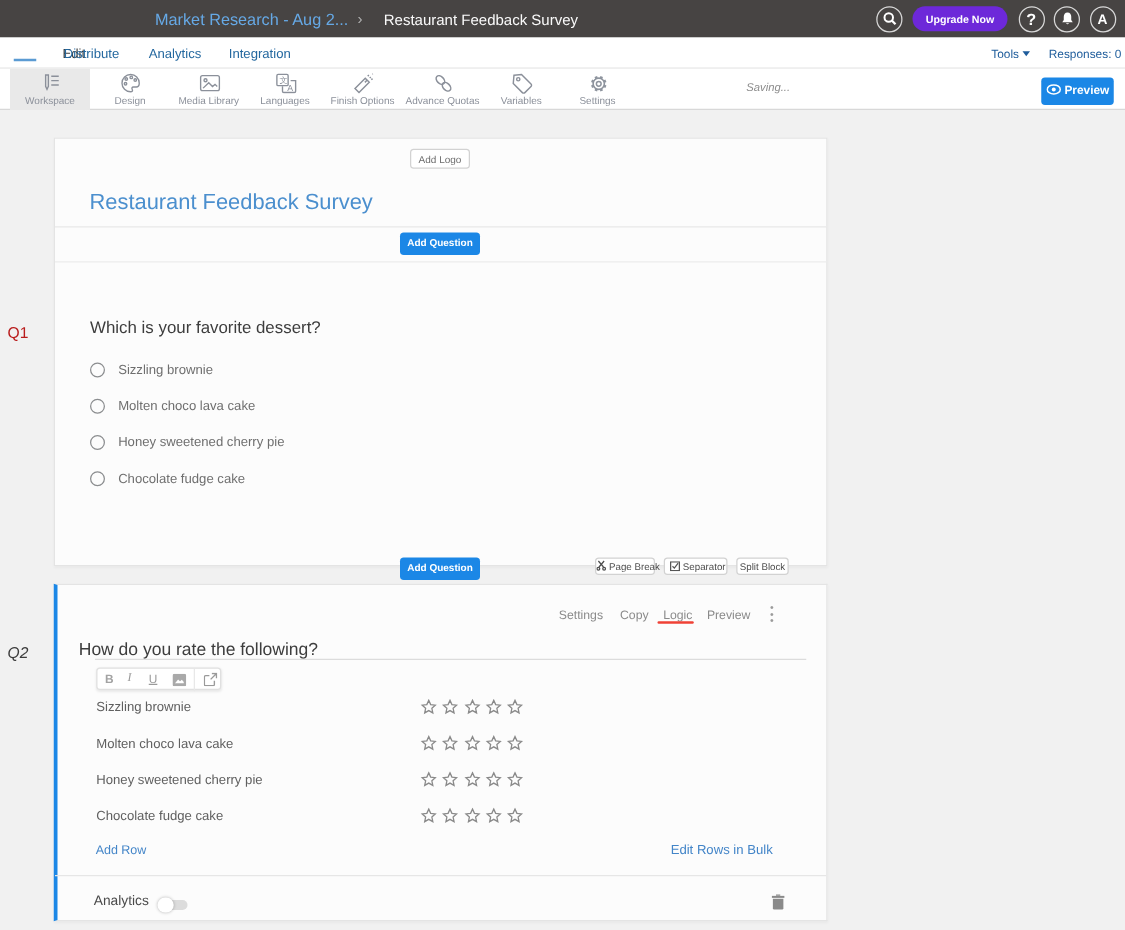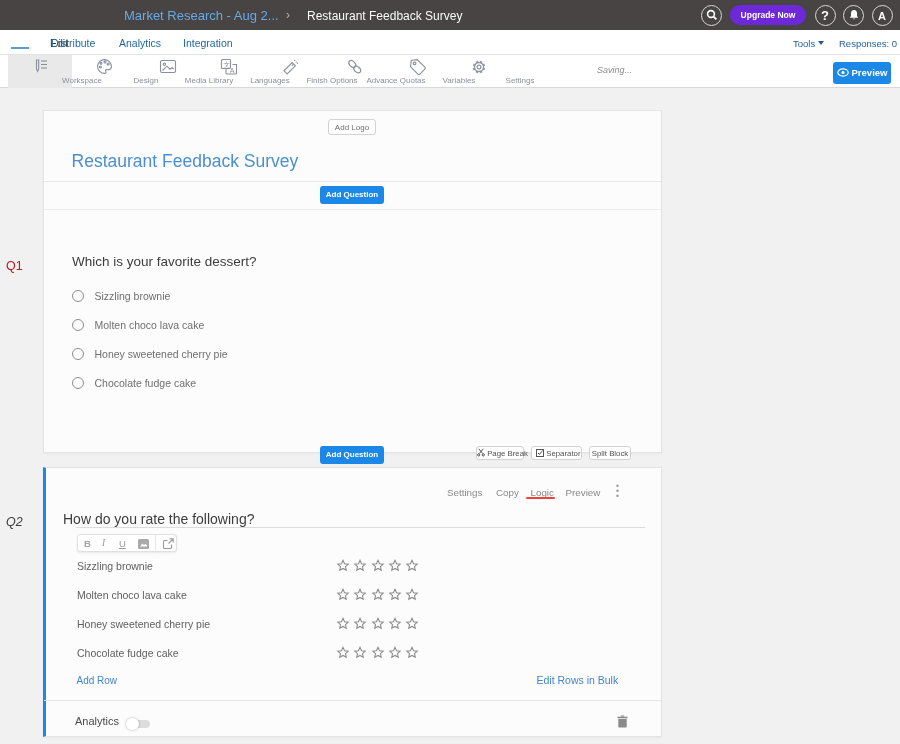--- a/index.html
+++ b/index.html
@@ -4,21 +4,21 @@
 <style>
   * { margin:0; padding:0; box-sizing:border-box; }
   html,body { width:900px; height:744px; overflow:hidden; }
   body { font-family:"Liberation Sans",sans-serif; background:#f1f1f1; position:relative; }
   .topbar { position:absolute; left:0; top:0; width:900px; height:30px; background:#474443; }
   .logoblk { position:absolute; left:0; top:0; width:104px; height:30px; background:#1e88e2; }
   .circ { position:absolute; width:21px; height:21px; border-radius:50%; border:1.4px solid #d8d8d8; top:4.5px; color:#fff; text-align:center; }
   .tabrow { position:absolute; left:0; top:30px; width:900px; height:25px; background:#fff; border-bottom:1px solid #e3e3e3; }
   .tablnk { position:absolute; top:7px; font-size:10.5px; color:#24689f; white-space:nowrap; }
   .toolrow { position:absolute; left:0; top:55px; width:900px; height:33px; background:#fff; border-bottom:1px solid #d8d8d8; }
-  .titem { position:absolute; top:0; width:64px; height:33px; text-align:center;padding-left:42px; }
+  .titem { position:absolute; top:0; width:64px; height:33px; text-align:center; }
   .titem .lbl { position:absolute; top:20.5px; width:100%; text-align:center; font-size:8px; color:#8b909a; }
   .titem svg { position:absolute; top:3px; left:50%; margin-left:-8px; }
   .card { position:absolute; background:#fcfcfc; border:1px solid #e4e4e4; box-shadow:0 1px 2px rgba(0,0,0,0.04); }
   .btnblue { position:absolute; background:#1b87e6; color:#fff; font-weight:bold; font-size:8px; text-align:center; border-radius:3px; white-space:nowrap; }
   .wbtn { position:absolute; background:#fff; border:1px solid #d2d2d2; border-radius:3px; color:#4f4f4f; font-size:7.8px; text-align:center; white-space:nowrap; }
   .radio { position:absolute; width:12px; height:12px; border:1.3px solid #8b8d8f; border-radius:50%; background:#fcfcfc; }
   .opt { position:absolute; font-size:10.5px; color:#6f6f6f; }
   .q2lnk { position:absolute; top:0; font-size:9.8px; color:#8a8a8a; }
   .rowlbl { position:absolute; left:77px; font-size:10.5px; color:#606060; }
   .stars { position:absolute; left:336px; width:90px; height:14px; }

